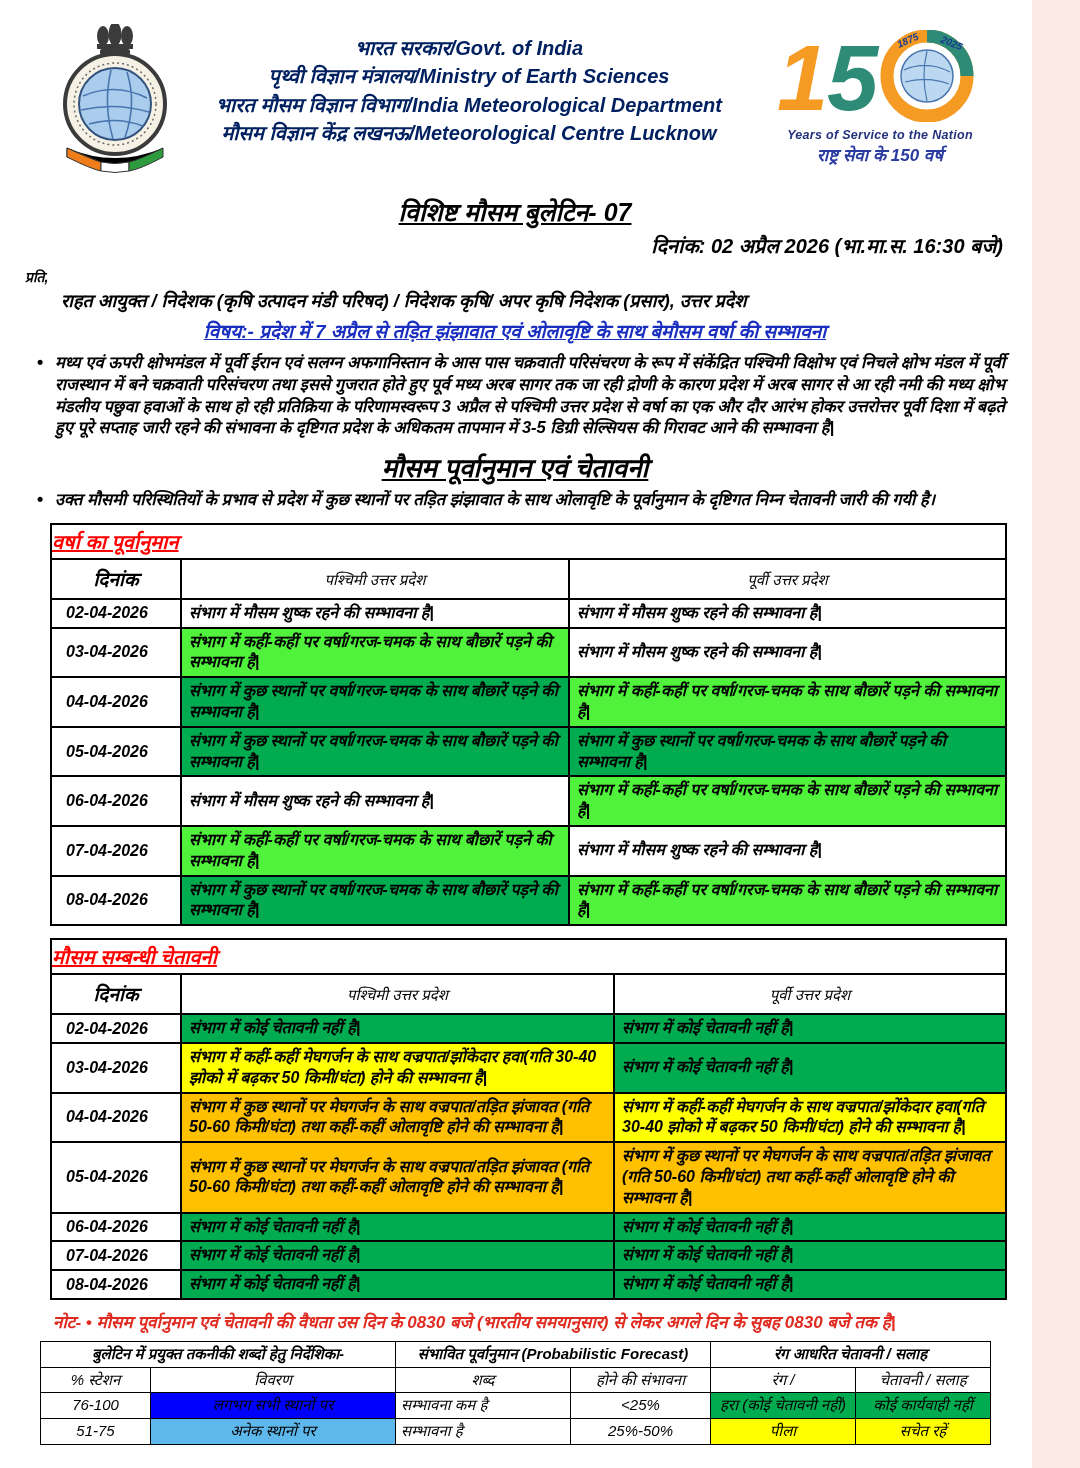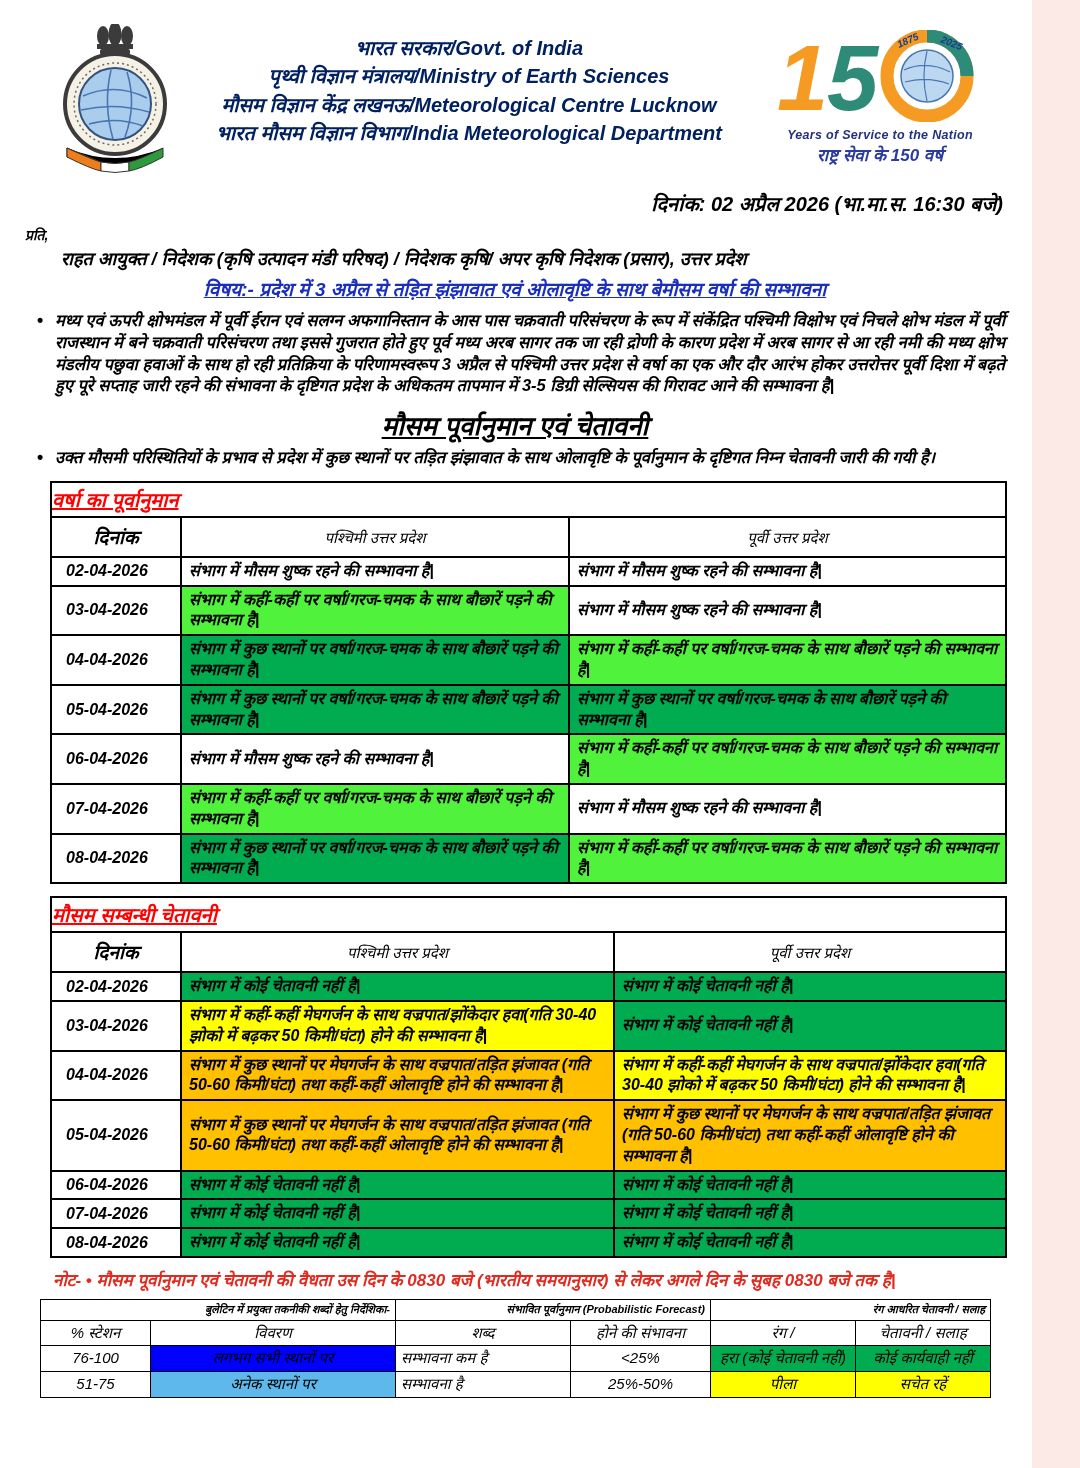--- a/index.html
+++ b/index.html
@@ -16,21 +16,21 @@
   .hdr-right{width:250px;flex:none;text-align:center;margin-top:6px;}
   .logo150-tag-en{font-size:12.5px;font-weight:bold;color:#23327E;margin-top:2px;letter-spacing:.3px;}
   .logo150-tag-hi{font-size:17px;font-weight:bold;color:#2A3CA0;margin-top:1px;}
 
   
   .doc-title{text-align:center;font-size:25px;font-weight:bold;margin-top:16px;}
   .doc-title span{text-decoration:underline;}
   .alert-row{text-align:right;margin-top:6px;padding-right:14px;}
   .alert-badge{display:inline-block;background:#F9A90E;color:#000;font-weight:bold;font-size:22px;
                text-decoration:underline;padding:0 6px;}
-  .date-row{text-align:right;font-size:20px;font-weight:bold;margin-top:12px;padding-right:2px;}
+  .date-row{text-align:right;font-size:20px;font-weight:bold;margin-top:4px;padding-right:2px;}
 
   .to-label{font-size:14px;font-weight:bold;margin-top:8px;}
   .recipients{font-size:18px;font-weight:bold;margin-left:36px;margin-top:2px;}
   .subject{font-size:19px;font-weight:bold;color:#1A2FC0;text-align:center;margin-top:6px;}
   .subject span{text-decoration:underline;}
 
   .bullet-par{display:flex;margin-top:8px;}
   .bullet-par .b{width:30px;flex:none;text-align:center;font-size:18px;font-weight:bold;}
   .bullet-par .t{flex:1;font-size:16.5px;font-weight:600;line-height:1.32;text-align:justify;}
 
@@ -47,21 +47,21 @@
   td.date-cell{font-size:16px;font-weight:bold;text-align:left;padding:4px 6px 4px 14px;background:#fff;}
   td.fc-cell{font-size:16px;font-weight:bold;padding:3px 7px;line-height:1.3;}
   .c-date{width:130px;} .c-west-r{width:388px;} .c-east-r{width:437px;}
   .c-west-w{width:433px;} .c-east-w{width:392px;}
 
   .note-line{color:#E02B20;font-weight:bold;font-size:17px;margin:10px 0 0 28px;}
 
   
   table.legend{border-collapse:collapse;width:950px;margin:8px 0 0 15px;table-layout:fixed;}
   table.legend td,table.legend th{border:1.6px solid #000;font-size:15px;padding:3px 5px;line-height:1.25;}
-  table.legend th{font-weight:bold;text-align:right;font-size:11px;}
+  table.legend th{font-weight:bold;text-align:center;font-size:15px;}
   td.lg-c{text-align:center;font-weight:500;}
   td.lg-l{text-align:left;font-weight:500;}
   .lw-pct{width:110px;} .lw-desc{width:245px;} .lw-word{width:175px;}
   .lw-prob{width:140px;} .lw-col{width:145px;} .lw-adv{width:135px;}
 </style>
 </head>
 <body>
 
 <div class="page">
   <div class="pink-strip"></div>
@@ -92,44 +92,45 @@
           <path d="M14 124 Q62 144 110 124 L110 133 Q62 153 14 133 Z" fill="#f08built"></path>
           <path d="M14 124 Q62 144 46 138 L14 133 Z" fill="#ef7e1a" stroke="#333" stroke-width="1"></path>
           <path d="M14 124 Q40 136 48 138 L48 147 Q38 145 14 133 Z" fill="#ef7e1a" stroke="#333" stroke-width="1"></path>
           <path d="M48 138 Q62 141 76 138 L76 147 Q62 150 48 147 Z" fill="#ffffff" stroke="#333" stroke-width="1"></path>
           <path d="M76 138 Q86 136 110 124 L110 133 Q88 145 76 147 Z" fill="#2e9a3e" stroke="#333" stroke-width="1"></path>
         </svg>
       </div>
       <div class="hdr-center">
         <div class="ln">भारत सरकार/Govt. of India</div>
         <div class="ln">पृथ्वी विज्ञान मंत्रालय/Ministry of Earth Sciences</div>
+        <div class="ln">भारत मौसम विज्ञान विभाग/India Meteorological Department</div>
         <div class="ln">मौसम विज्ञान केंद्र लखनऊ/Meteorological Centre Lucknow</div>
-        <div class="ln">भारत मौसम विज्ञान विभाग/India Meteorological Department</div>
       </div>
       <div class="hdr-right">
         <svg width="210" height="92" viewBox="0 0 210 92">
           <text x="2" y="80" font-size="92" font-weight="bold" fill="#F59A23" font-family="Liberation Sans, sans-serif">1</text>
           <text x="52" y="80" font-size="92" font-weight="bold" fill="#2D8B77" font-family="Liberation Sans, sans-serif">5</text>
           <circle cx="152" cy="46" r="40" fill="none" stroke="#F59A23" stroke-width="13"></circle>
           <path d="M152 6 A40 40 0 0 1 192 46" fill="none" stroke="#2D8B77" stroke-width="13"></path>
           <circle cx="152" cy="46" r="26" fill="#bcd8f0" stroke="#4a76b0" stroke-width="1.5"></circle>
           <path d="M129 40 Q152 30 175 42 M130 52 Q152 46 174 54 M152 21 Q146 46 152 71" fill="none" stroke="#4a76b0" stroke-width="1.2"></path>
           <text x="124" y="18" font-size="10" font-weight="bold" fill="#1a3c8f" transform="rotate(-24 124 18)" font-family="Liberation Sans, sans-serif">1875</text>
           <text x="165" y="12" font-size="10" font-weight="bold" fill="#1a3c8f" transform="rotate(22 165 12)" font-family="Liberation Sans, sans-serif">2025</text>
         </svg>
         <div class="logo150-tag-en">Years of Service to the Nation</div>
         <div class="logo150-tag-hi">राष्ट्र सेवा के 150 वर्ष</div>
       </div>
     </div>
 
+    <div class="doc-title"><span>विशिष्ट मौसम बुलेटिन- 07</span></div>
     <div class="date-row">दिनांक: 02 अप्रैल 2026 (भा.मा.स. 16:30 बजे)</div>
 
     <div class="to-label">प्रति,</div>
     <div class="recipients">राहत आयुक्त / निदेशक (कृषि उत्पादन मंडी परिषद) / निदेशक कृषि/ अपर कृषि निदेशक (प्रसार), उत्तर प्रदेश</div>
-    <div class="subject"><span>विषय:- प्रदेश में 3 अप्रैल से तड़ित झंझावात एवं ओलावृष्टि के साथ बेमौसम वर्षा की सम्भावना</span></div>
+    <div class="subject"><span>विषय:- प्रदेश में 7 अप्रैल से तड़ित झंझावात एवं ओलावृष्टि के साथ बेमौसम वर्षा की सम्भावना</span></div>
 
     <div class="bullet-par">
       <div class="b">•</div>
       <div class="t">मध्य एवं ऊपरी क्षोभमंडल में पूर्वी ईरान एवं सलग्न अफगानिस्तान के आस पास चक्रवाती परिसंचरण के रूप में संकेंद्रित पश्चिमी विक्षोभ एवं निचले क्षोभ मंडल में पूर्वी राजस्थान में बने चक्रवाती परिसंचरण तथा इससे गुजरात होते हुए पूर्व मध्य अरब सागर तक जा रही द्रोणी के कारण प्रदेश में अरब सागर से आ रही नमी की मध्य क्षोभ मंडलीय पछुवा हवाओं के साथ हो रही प्रतिक्रिया के परिणामस्वरूप 3 अप्रैल से पश्चिमी उत्तर प्रदेश से वर्षा का एक और दौर आरंभ होकर उत्तरोत्तर पूर्वी दिशा में बढ़ते हुए पूरे सप्ताह जारी रहने की संभावना के दृष्टिगत प्रदेश के अधिकतम तापमान में 3-5 डिग्री सेल्सियस की गिरावट आने की सम्भावना है|</div>
     </div>
 
     <div class="section-heading"><span>मौसम पूर्वानुमान एवं चेतावनी</span></div>
 
     <div class="bullet-par" style="margin-top:4px;">
       <div class="b">•</div>

